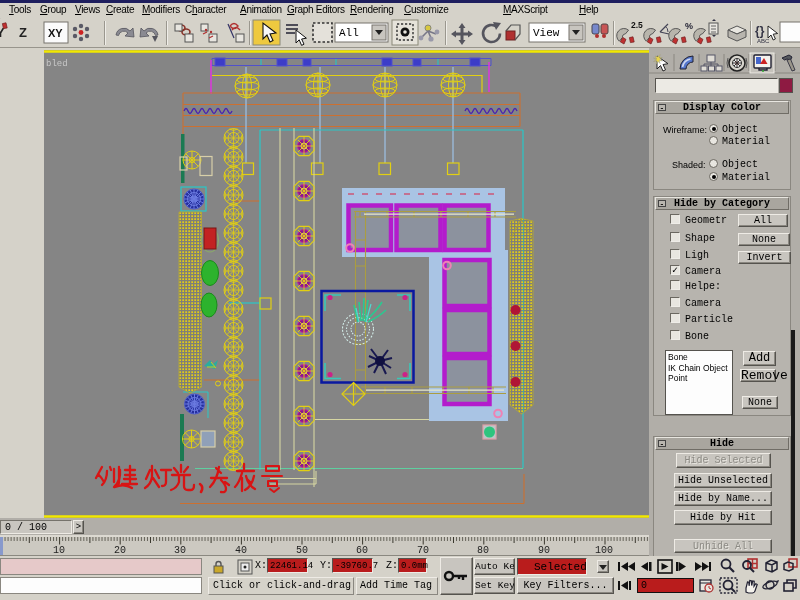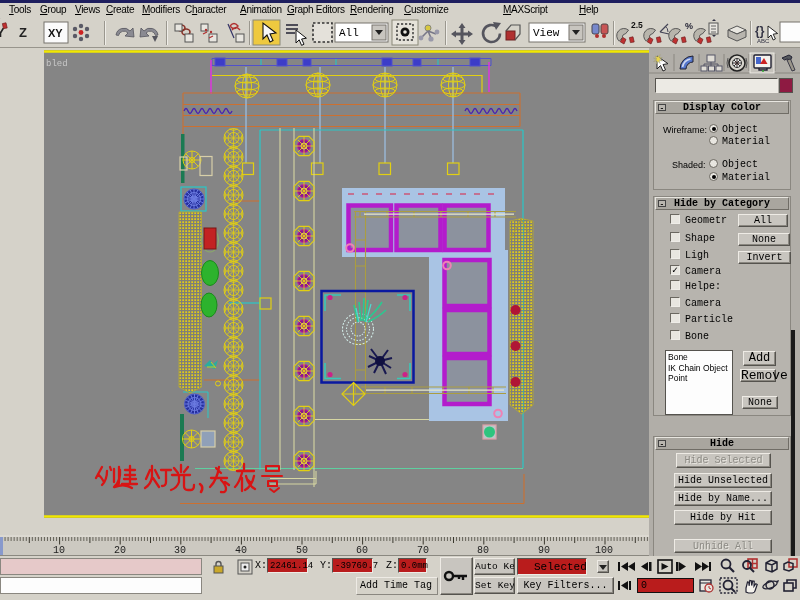--- a/index.html
+++ b/index.html
@@ -509,20 +509,24 @@
 <div class="rollhead" style="left:6px;top:389px;width:134px;">Hide</div>
       <div class="rollminus" style="left:9px;top:392px">-</div>
 <div class="btn" style="left:27px;top:405px;width:95px;height:15px;font-size:10px;line-height:14px;color:#8c8a84;text-shadow:1px 1px 0 #e8e6e0">Hide Selected</div>
 <div class="btn" style="left:25px;top:425px;width:98px;height:15px;font-size:10px;line-height:14px">Hide Unselected</div>
 <div class="btn" style="left:25px;top:443px;width:98px;height:15px;font-size:10px;line-height:14px">Hide by Name...</div>
 <div class="btn" style="left:25px;top:462px;width:98px;height:15px;font-size:10px;line-height:14px">Hide by Hit</div>
 <div class="btn" style="left:25px;top:491px;width:98px;height:14px;font-size:10px;line-height:13px;color:#8c8a84;text-shadow:1px 1px 0 #e8e6e0">Unhide All</div>
 
 <div class="abs" style="left:142px;top:282px;width:4px;height:226px;background:#1a1a1a"></div>
 </div>
+<div id="sliderrow" class="abs">
+<div class="abs mono" style="left:0;top:2px;width:72px;height:14px;background:#c9c6c0;border:1px solid;border-color:#76736c #eeebe5 #eeebe5 #76736c;font-size:10px;line-height:13px;padding-left:4px">0 / 100</div>
+<div class="btn mono" style="left:73px;top:2px;width:11px;height:14px;font-size:9px;line-height:13px">&gt;</div>
+</div>
 <div id="ruler" class="abs">
 <svg width="649" height="20" viewBox="0 0 649 20">
  <rect x="0" y="0" width="649" height="2" fill="#dcd9d1"></rect>
  <path d="M2.03 2 V6 M5.06 2 V6 M8.09 2 V6 M11.12 2 V6 M14.15 2 V6 M17.18 2 V6 M20.21 2 V6 M23.24 2 V6 M26.27 2 V6 M32.33 2 V6 M35.36 2 V6 M38.39 2 V6 M41.42 2 V6 M44.45 2 V6 M47.48 2 V6 M50.51 2 V6 M53.54 2 V6 M56.57 2 V6 M62.63 2 V6 M65.66 2 V6 M68.69 2 V6 M71.72 2 V6 M74.75 2 V6 M77.78 2 V6 M80.81 2 V6 M83.84 2 V6 M86.87 2 V6 M92.93 2 V6 M95.96 2 V6 M98.99 2 V6 M102.02 2 V6 M105.05 2 V6 M108.08 2 V6 M111.11 2 V6 M114.14 2 V6 M117.17 2 V6 M123.23 2 V6 M126.26 2 V6 M129.29 2 V6 M132.32 2 V6 M135.35 2 V6 M138.38 2 V6 M141.41 2 V6 M144.44 2 V6 M147.47 2 V6 M153.53 2 V6 M156.56 2 V6 M159.59 2 V6 M162.62 2 V6 M165.65 2 V6 M168.68 2 V6 M171.71 2 V6 M174.74 2 V6 M177.77 2 V6 M183.83 2 V6 M186.86 2 V6 M189.89 2 V6 M192.92 2 V6 M195.95 2 V6 M198.98 2 V6 M202.01 2 V6 M205.04 2 V6 M208.07 2 V6 M214.13 2 V6 M217.16 2 V6 M220.19 2 V6 M223.22 2 V6 M226.25 2 V6 M229.28 2 V6 M232.31 2 V6 M235.34 2 V6 M238.37 2 V6 M244.43 2 V6 M247.46 2 V6 M250.49 2 V6 M253.52 2 V6 M256.55 2 V6 M259.58 2 V6 M262.61 2 V6 M265.64 2 V6 M268.67 2 V6 M274.73 2 V6 M277.76 2 V6 M280.79 2 V6 M283.82 2 V6 M286.85 2 V6 M289.88 2 V6 M292.91 2 V6 M295.94 2 V6 M298.97 2 V6 M305.03 2 V6 M308.06 2 V6 M311.09 2 V6 M314.12 2 V6 M317.15 2 V6 M320.18 2 V6 M323.21 2 V6 M326.24 2 V6 M329.27 2 V6 M335.33 2 V6 M338.36 2 V6 M341.39 2 V6 M344.42 2 V6 M347.45 2 V6 M350.48 2 V6 M353.51 2 V6 M356.54 2 V6 M359.57 2 V6 M365.63 2 V6 M368.66 2 V6 M371.69 2 V6 M374.72 2 V6 M377.75 2 V6 M380.78 2 V6 M383.81 2 V6 M386.84 2 V6 M389.87 2 V6 M395.93 2 V6 M398.96 2 V6 M401.99 2 V6 M405.02 2 V6 M408.05 2 V6 M411.08 2 V6 M414.11 2 V6 M417.14 2 V6 M420.17 2 V6 M426.23 2 V6 M429.26 2 V6 M432.29 2 V6 M435.32 2 V6 M438.35 2 V6 M441.38 2 V6 M444.41 2 V6 M447.44 2 V6 M450.47 2 V6 M456.53 2 V6 M459.56 2 V6 M462.59 2 V6 M465.62 2 V6 M468.65 2 V6 M471.68 2 V6 M474.71 2 V6 M477.74 2 V6 M480.77 2 V6 M486.83 2 V6 M489.86 2 V6 M492.89 2 V6 M495.92 2 V6 M498.95 2 V6 M501.98 2 V6 M505.01 2 V6 M508.04 2 V6 M511.07 2 V6 M517.13 2 V6 M520.16 2 V6 M523.19 2 V6 M526.22 2 V6 M529.25 2 V6 M532.28 2 V6 M535.31 2 V6 M538.34 2 V6 M541.37 2 V6 M547.43 2 V6 M550.46 2 V6 M553.49 2 V6 M556.52 2 V6 M559.55 2 V6 M562.58 2 V6 M565.61 2 V6 M568.64 2 V6 M571.67 2 V6 M577.73 2 V6 M580.76 2 V6 M583.79 2 V6 M586.82 2 V6 M589.85 2 V6 M592.88 2 V6 M595.91 2 V6 M598.94 2 V6 M601.97 2 V6 M608.03 2 V6 M611.06 2 V6 M614.09 2 V6 M617.12 2 V6 M620.15 2 V6 M623.18 2 V6 M626.21 2 V6 M629.24 2 V6 M632.27 2 V6 M638.33 2 V6 M641.36 2 V6 M644.39 2 V6 M647.42 2 V6" stroke="#5a584e" stroke-width="0.9" fill="none"></path>
         <path d="M-1.0 2 V9.5 M29.3 2 V8 M59.6 2 V9.5 M89.9 2 V8 M120.2 2 V9.5 M150.5 2 V8 M180.8 2 V9.5 M211.1 2 V8 M241.4 2 V9.5 M271.7 2 V8 M302.0 2 V9.5 M332.3 2 V8 M362.6 2 V9.5 M392.9 2 V8 M423.2 2 V9.5 M453.5 2 V8 M483.8 2 V9.5 M514.1 2 V8 M544.4 2 V9.5 M574.7 2 V8 M605.0 2 V9.5 M635.3 2 V8" stroke="#3a382e" stroke-width="1" fill="none"></path>
  <rect x="0" y="2" width="3" height="18" fill="#8899cc"></rect>
  <g font-family="Liberation Mono,monospace" font-size="10" fill="#222">
   <text x="53" y="18">10</text>
           <text x="114" y="18">20</text>
           <text x="174" y="18">30</text>
@@ -548,20 +552,21 @@
  <rect x="29" y="4" width="8" height="8" fill="#eee" stroke="#555"></rect>
  <circle cx="33" cy="8" r="1.5" fill="#222"></circle>
 </svg>
 <span class="abs" style="left:255px;top:4px">X:</span>
 <div class="fld" style="left:267px;top:2px;width:41px;height:15px;font-size:9px;line-height:14px;padding-left:2px">22461.14</div>
 <span class="abs" style="left:320px;top:4px">Y:</span>
 <div class="fld" style="left:332px;top:2px;width:41px;height:15px;font-size:9px;line-height:14px;padding-left:2px">-39760.7</div>
 <span class="abs" style="left:386px;top:4px">Z:</span>
 <div class="fld" style="left:398px;top:2px;width:29px;height:15px;font-size:9px;line-height:14px;padding-left:2px">0.0mm</div>
 
+<div class="abs" style="left:208px;top:21px;width:146px;height:18px;background:#d5d2c9;border:1px solid;border-color:#eeebe5 #8a8780 #8a8780 #eeebe5;line-height:16px;padding-left:4px">Click or click-and-drag</div>
 <div class="abs" style="left:356px;top:21px;width:82px;height:18px;background:#d5d2c9;border:1px solid;border-color:#eeebe5 #8a8780 #8a8780 #eeebe5;line-height:16px;padding-left:3px">Add Time Tag</div>
 
 <div class="btn" style="left:440px;top:1px;width:33px;height:38px"></div>
 <svg class="abs" style="left:443px;top:12px" width="28" height="16" viewBox="0 0 28 16">
  <circle cx="6" cy="8" r="4" fill="none" stroke="#111" stroke-width="2.4"></circle>
  <path d="M10 8 h14 m-4 0 v4 m-4 -4 v3" stroke="#111" stroke-width="2.4"></path>
 </svg>
 
 <div class="btn" style="left:474px;top:2px;width:41px;height:17px;line-height:16px;white-space:nowrap;overflow:hidden;font-size:9.5px">Auto Key</div>
 <div class="btn" style="left:474px;top:21px;width:41px;height:17px;line-height:16px;white-space:nowrap;overflow:hidden;font-size:9.5px">Set Key</div>

